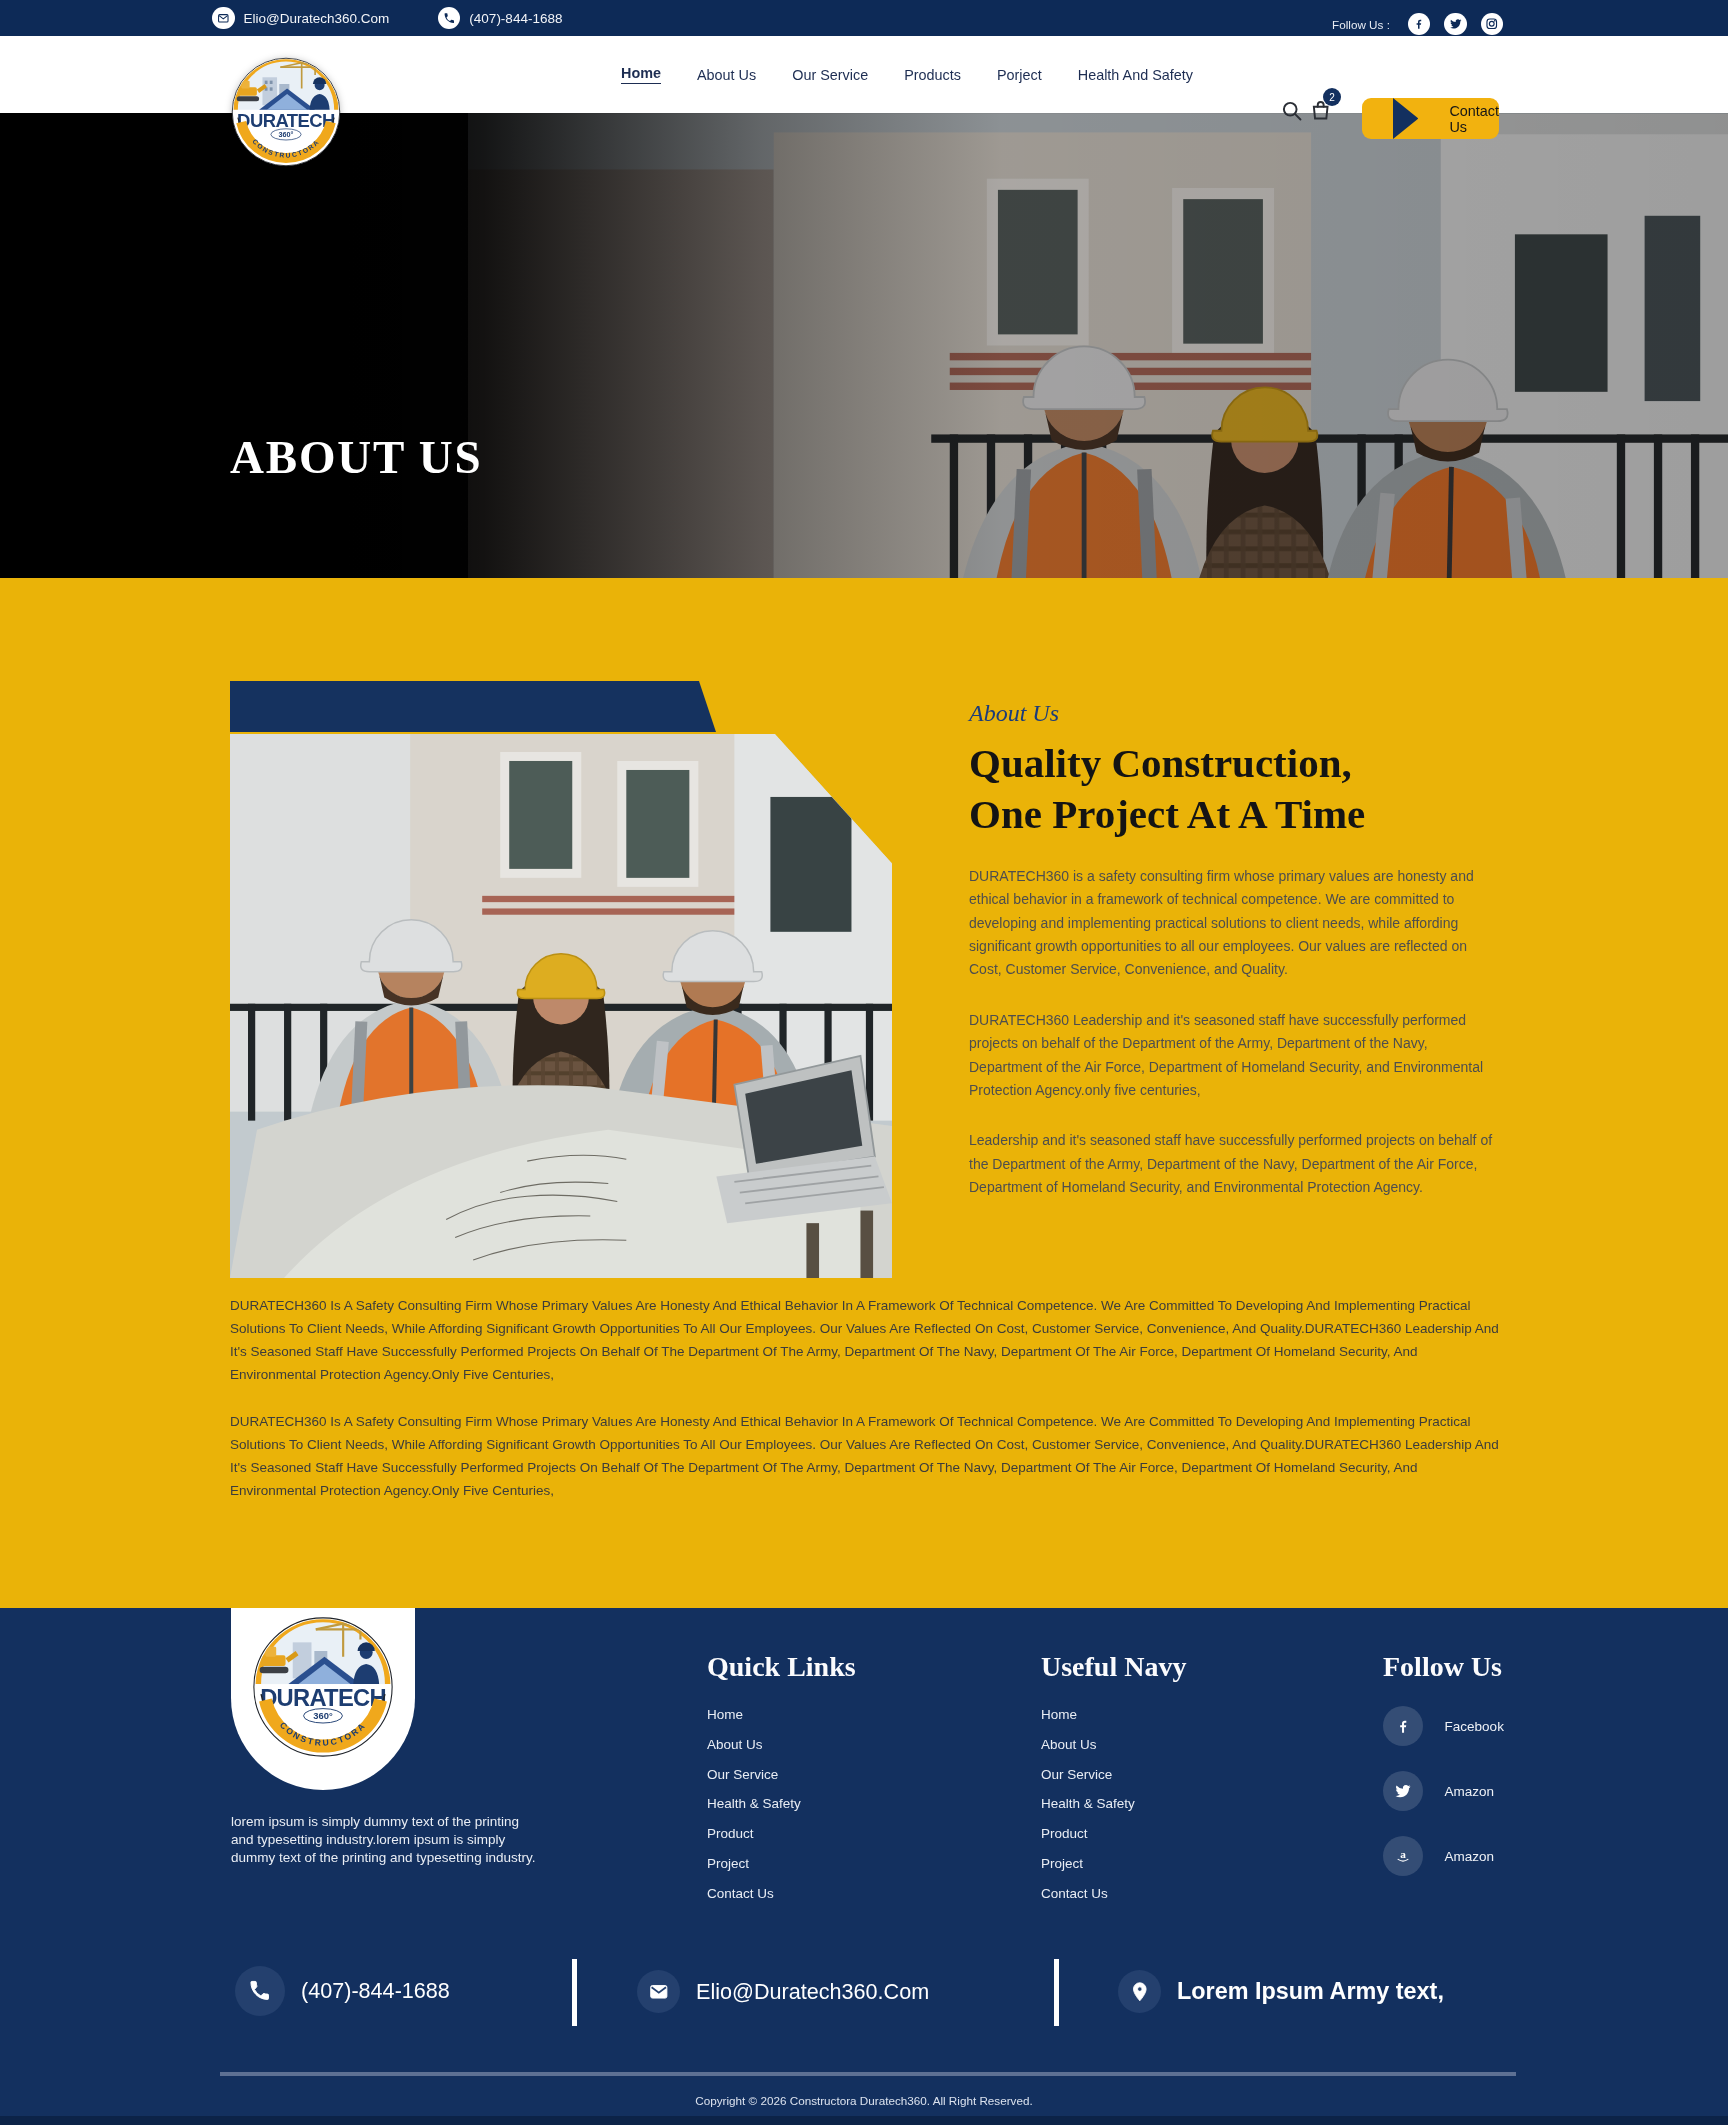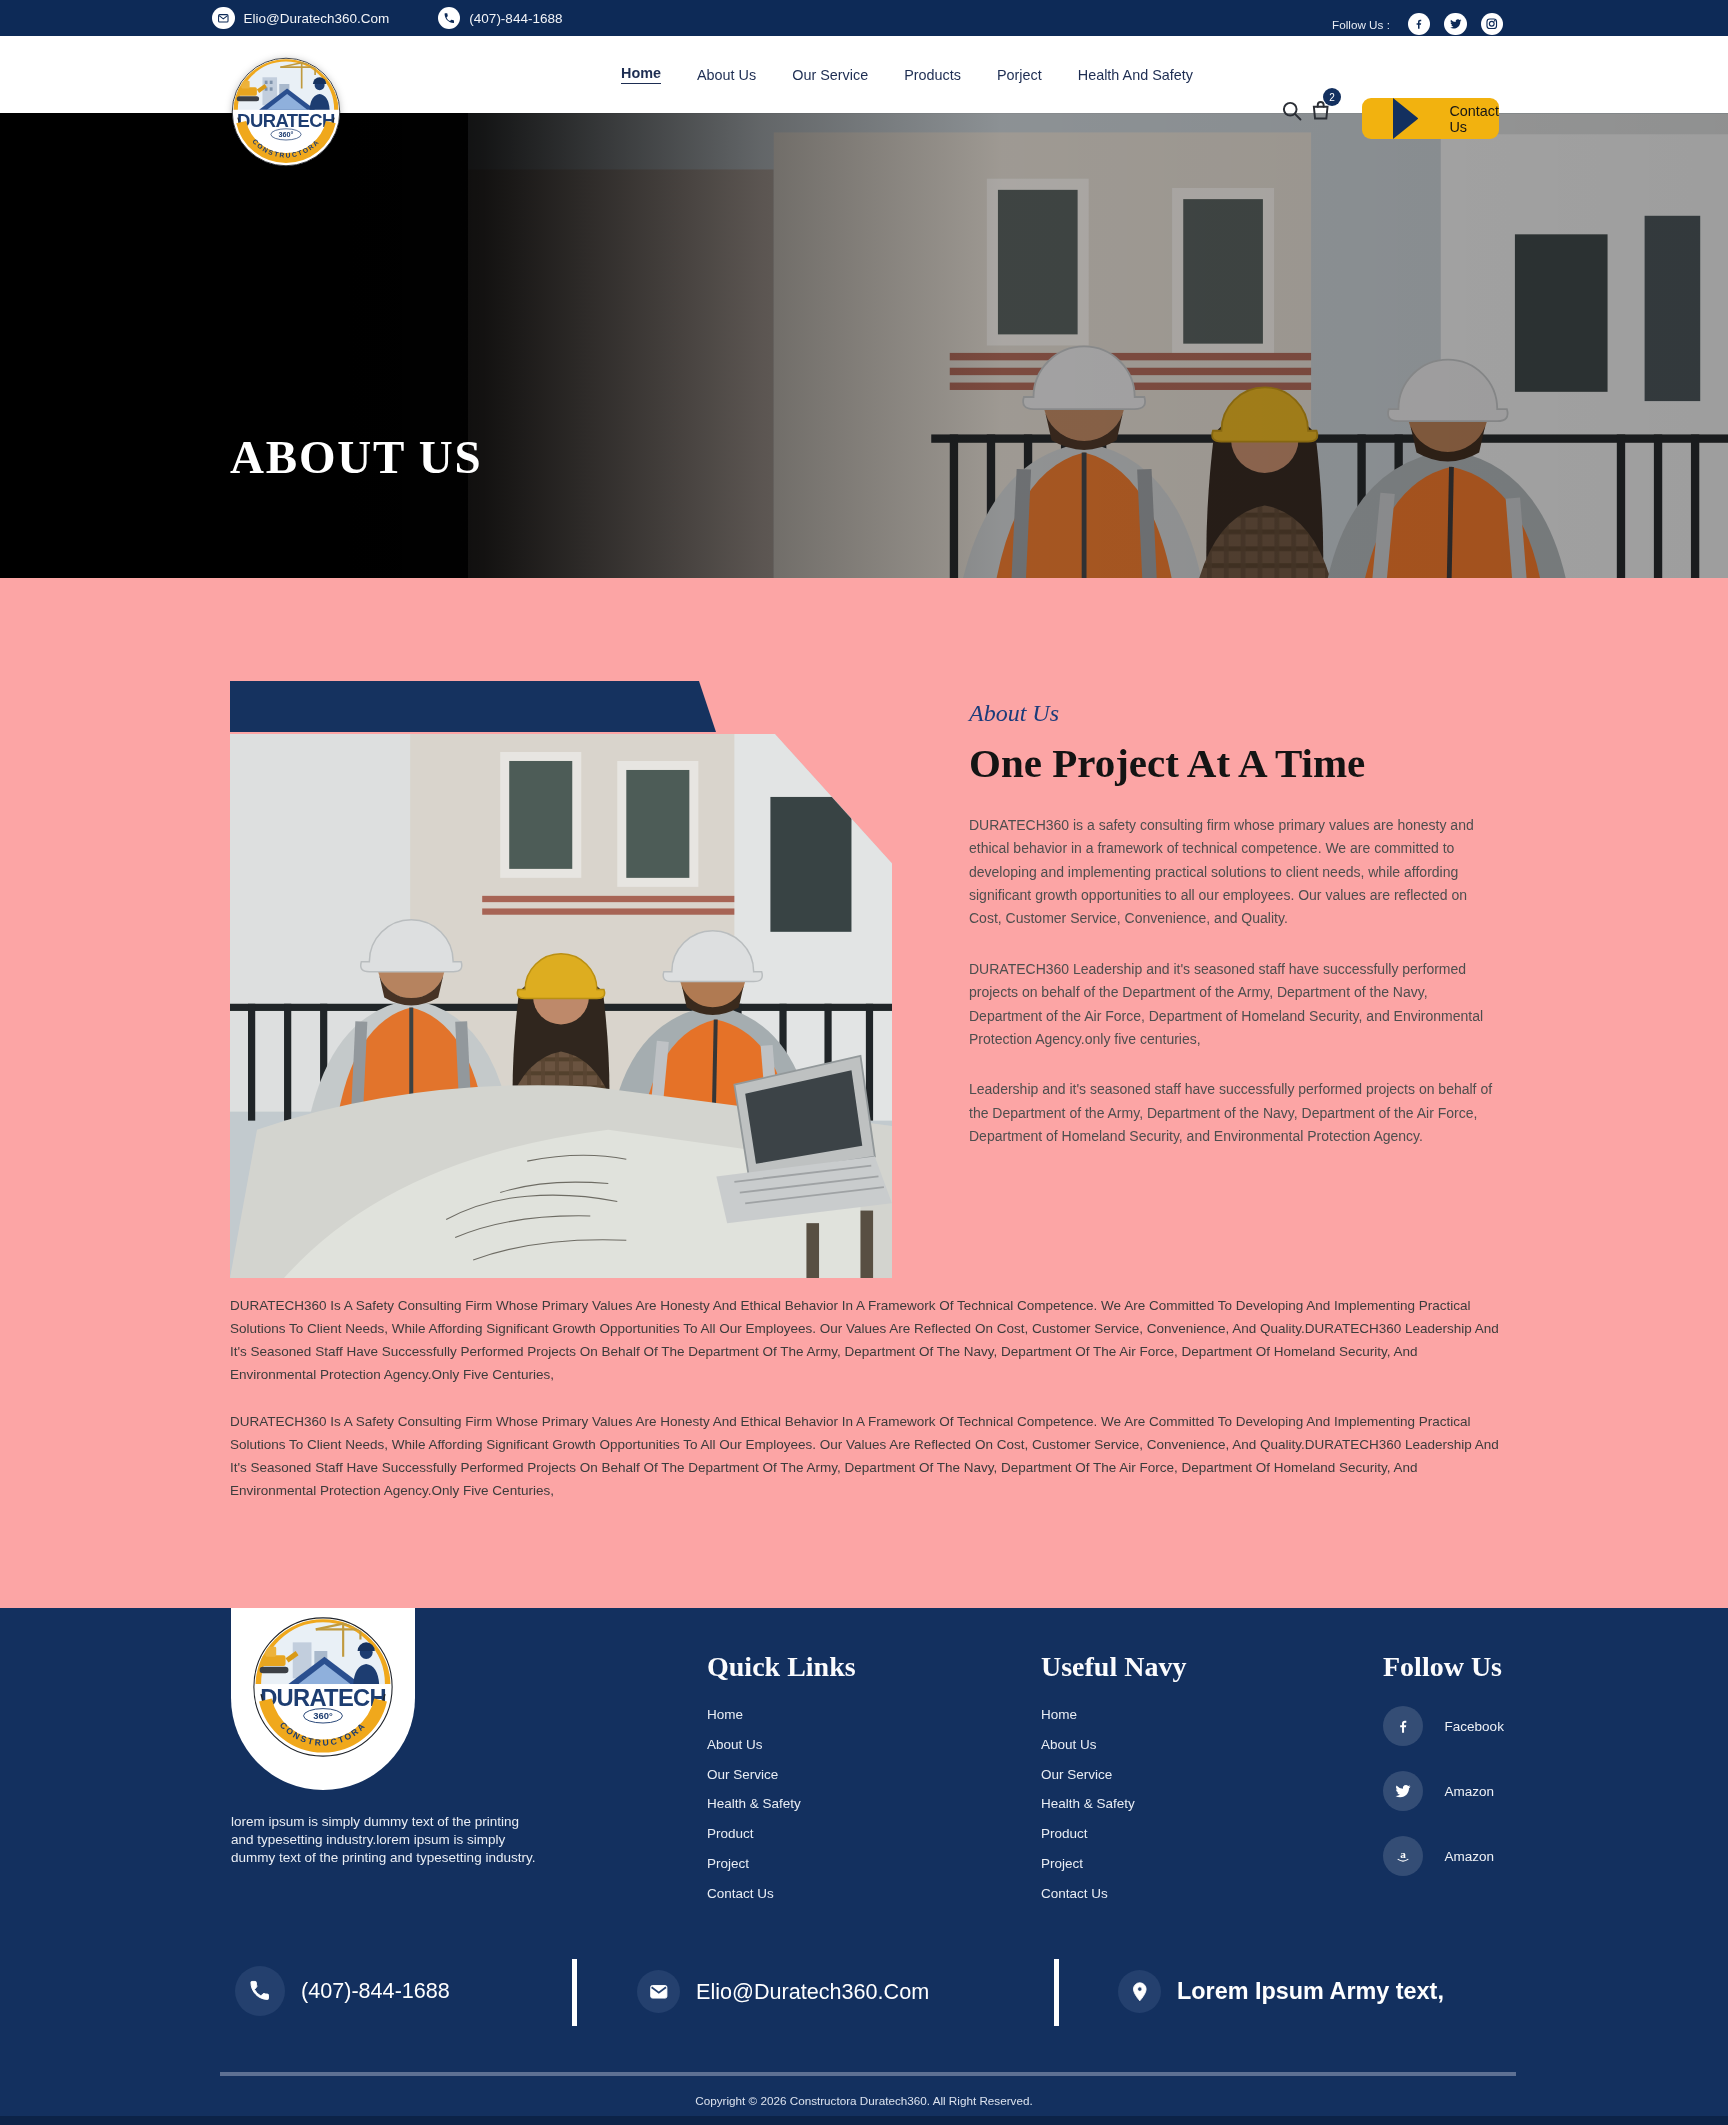--- a/index.html
+++ b/index.html
@@ -1,16 +1,16 @@
 <!DOCTYPE html>
 <html style="font-size:14.4px"><head>
 <meta charset="utf-8">
 <style>
   html,body{margin:0;padding:0;background:#ffffff;}
-  .page{position:relative;width:1728px;height:2125px;overflow:hidden;background:#fca5a5;
+  .page{position:relative;width:1728px;height:2125px;overflow:hidden;background:#eab308;
         font-family:"Liberation Sans",sans-serif;}
   .abs{position:absolute;}
   a{text-decoration:none;color:inherit;cursor:pointer;}
 
   
   .topbar{left:0;top:0;width:1728px;height:36px;background:#0d2a57;color:#fff;}
   .topbar-left{left:212px;top:0;height:36px;display:flex;align-items:center;gap:12.6px;}
   .tb-item{display:flex;align-items:center;gap:9px;font-size:13.5px;color:#f2f4f8;}
   .tb-circle{width:22.5px;height:22.5px;border-radius:50%;background:#fff;display:flex;
              align-items:center;justify-content:center;flex:0 0 auto;}
@@ -332,20 +332,21 @@
         <line x1="572" y1="522" x2="726" y2="504"></line>
       </g>
     <rect x="640" y="544" width="14" height="61" fill="#5c5246"></rect>
     <rect x="700" y="530" width="14" height="75" fill="#5c5246"></rect>
     <rect width="735" height="605" fill="rgba(40,30,20,.06)"></rect>
   </svg>
 
   <div class="abs about-right">
     <div class="kicker">About Us</div>
     <div class="about-h">
+      <div>Quality Construction,</div>
       <div>One Project At A Time</div>
     </div>
     <p class="about-p">DURATECH360 is a safety consulting firm whose primary values are honesty and  ethical behavior in a framework of technical competence. We are committed to developing and implementing practical solutions to client needs, while affording significant growth opportunities to all our  employees. Our values are reflected on Cost, Customer Service,  Convenience, and Quality.</p>
     <p class="about-p" style="margin-top:27px;">DURATECH360 Leadership and it's seasoned staff have successfully performed projects on behalf of the Department of the Army, Department of the Navy, Department of the Air Force, Department of Homeland Security, and Environmental Protection Agency.only five centuries,</p>
     <p class="about-p" style="margin-top:27px;">Leadership and it's seasoned staff have successfully performed projects on behalf  of the Department of the Army, Department of the Navy, Department of the Air Force, Department of Homeland Security, and Environmental Protection Agency.</p>
   </div>
 
   <p class="abs wide-p" style="top:1294px;margin:0;">DURATECH360 Is A Safety Consulting Firm Whose Primary Values Are Honesty And  Ethical Behavior In A Framework Of Technical Competence. We Are  Committed To Developing And Implementing Practical Solutions To Client  Needs, While Affording Significant Growth Opportunities To All Our  Employees. Our Values Are Reflected On Cost, Customer Service,  Convenience, And Quality.DURATECH360 Leadership And It's Seasoned Staff Have Successfully Performed Projects On Behalf Of The Department Of The Army, Department Of The Navy,  Department Of The Air Force, Department Of Homeland Security, And  Environmental Protection Agency.Only Five Centuries,</p>
   <p class="abs wide-p" style="top:1410px;margin:0;">DURATECH360 Is A Safety Consulting Firm Whose Primary Values Are Honesty And  Ethical Behavior In A Framework Of Technical Competence. We Are  Committed To Developing And Implementing Practical Solutions To Client  Needs, While Affording Significant Growth Opportunities To All Our  Employees. Our Values Are Reflected On Cost, Customer Service,  Convenience, And Quality.DURATECH360 Leadership And It's Seasoned Staff Have Successfully Performed Projects On Behalf Of The Department Of The Army, Department Of The Navy,  Department Of The Air Force, Department Of Homeland Security, And  Environmental Protection Agency.Only Five Centuries,</p>
 

